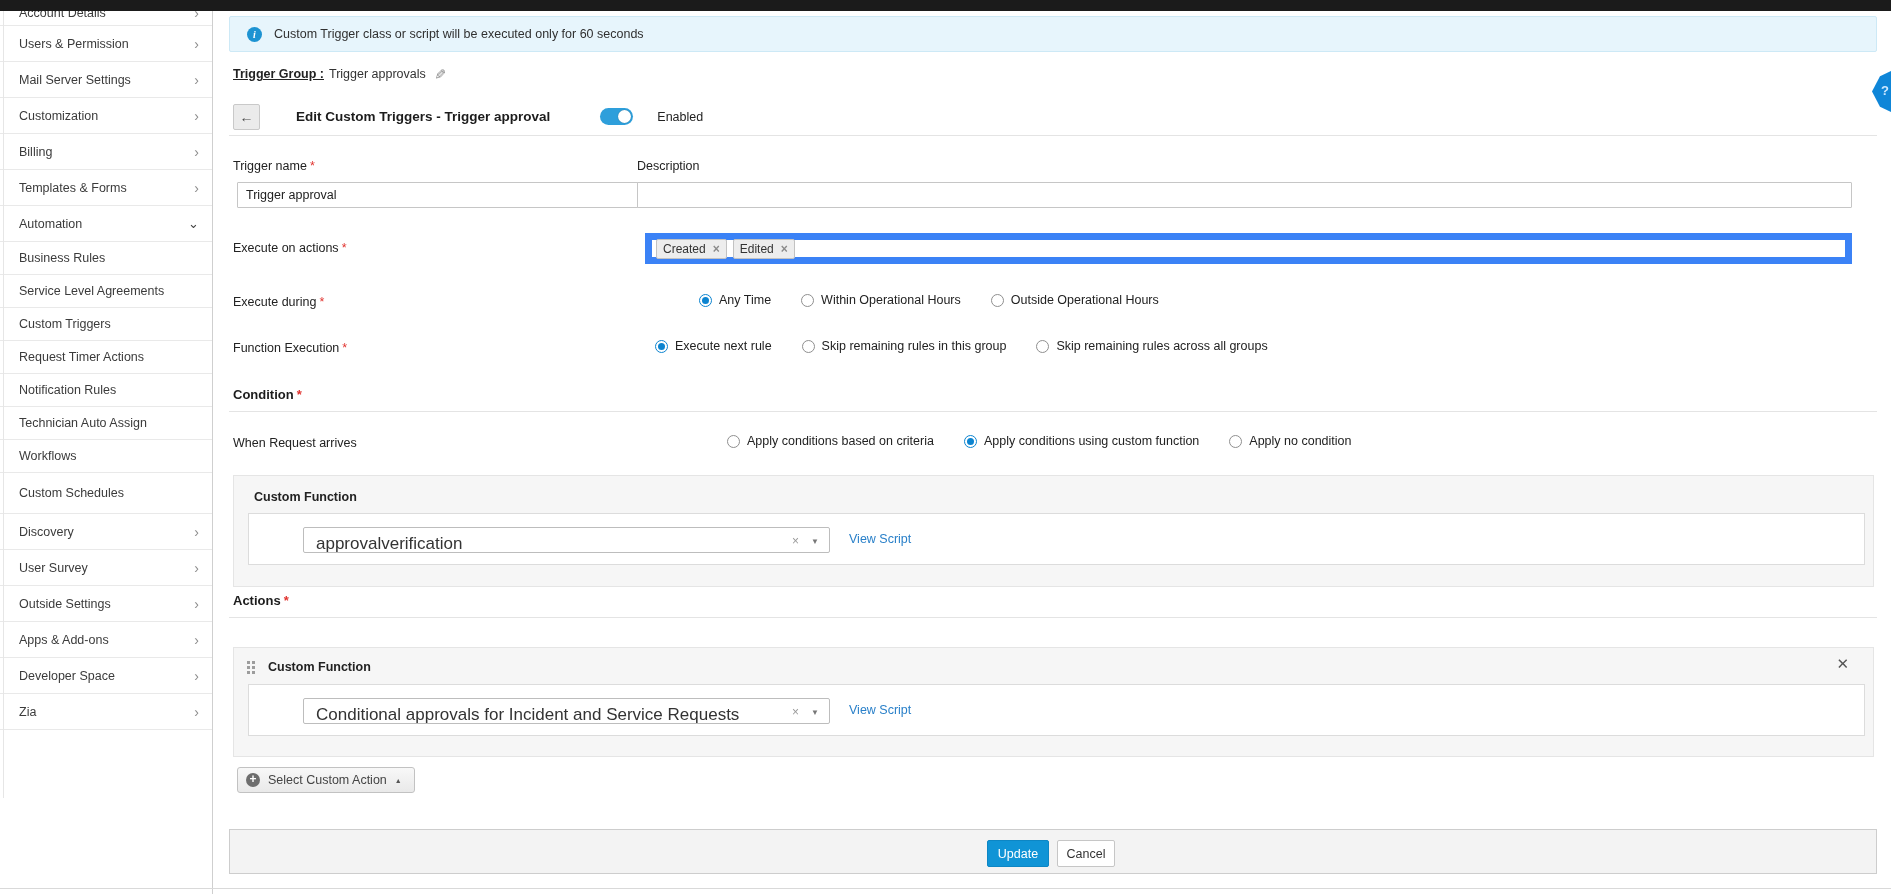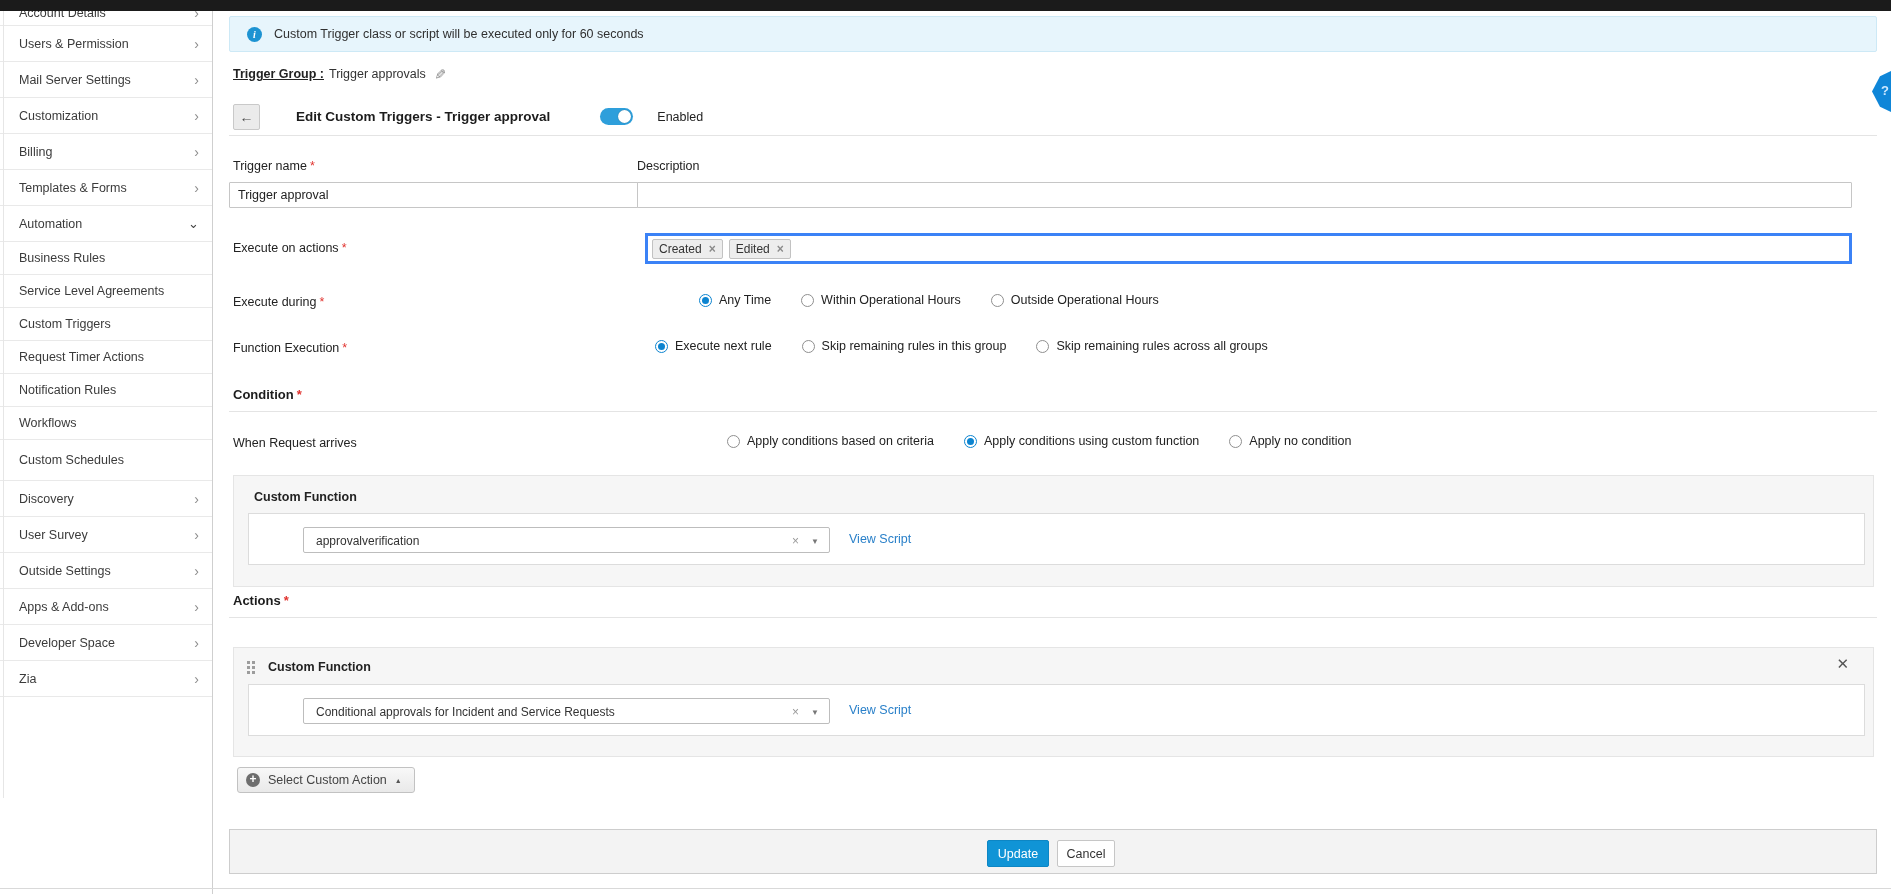--- a/index.html
+++ b/index.html
@@ -58,21 +58,21 @@
 
   
   .flabel { position:absolute; font-size:12.5px; color:#222; }
   .star { color:#e1332f; margin-left:3px; }
   .tinput { position:absolute; height:26px; border:1px solid #c6c6c6; border-radius:1px;
             font-size:12.5px; color:#222; padding:0 8px; outline:none; background:#fff;
             font-family:"Liberation Sans", sans-serif; }
 
   
   #chips-box { position:absolute; left:416px; top:233px; width:1207px; height:31px;
-               border:3px solid #3b82f6; background:#fff; display:flex; align-items:center;
+               border:7px solid #3b82f6; background:#fff; display:flex; align-items:center;
                padding:0 4px; gap:6px; }
   .chip { display:inline-flex; align-items:center; background:#ededed; border:1px solid #c2c2c2;
           border-radius:2px; font-size:12px; color:#333; padding:2px 6px; gap:7px; }
   .chip .chip-x { color:#8a8a8a; font-size:12px; font-weight:bold; cursor:pointer; }
 
   
   .radio-group { position:absolute; display:flex; gap:30px; align-items:center; }
   .opt { display:inline-flex; align-items:center; gap:7px; cursor:pointer; }
   .radio { position:relative; width:13px; height:13px; border:1px solid #8f8f8f; border-radius:50%;
            background:#fff; flex:none; }
@@ -81,21 +81,21 @@
   .opt .olabel { font-size:12.5px; color:#222; }
 
   .section-head { position:absolute; left:4px; font-size:13px; font-weight:bold; color:#1c1c1c; }
 
   
   .fpanel { position:absolute; left:4px; width:1641px; background:#f6f6f6; border:1px solid #e5e5e5; }
   .fpanel .ptitle { position:absolute; font-size:12.5px; font-weight:bold; color:#222; }
   .whitebox { position:absolute; left:14px; width:1617px; height:52px; background:#fff; border:1px solid #dcdcdc; }
   .select { position:absolute; left:54px; top:13px; width:527px; height:26px; border:1px solid #bdbdbd;
             border-radius:2px; background:#fff; cursor:pointer; }
-  .select .sval { position:absolute; left:12px; top:6px; font-size:12px; color:#333; white-space:nowrap; }
+  .select .sval { position:absolute; left:12px; top:6px; font-size:17px; color:#333; white-space:nowrap; }
   .select .sclear { position:absolute; right:30px; top:6px; font-size:12px; color:#9a9a9a; }
   .select .scaret { position:absolute; right:10px; top:9px; font-size:8px; color:#777; }
   .view-script { position:absolute; left:600px; top:18px; font-size:12.5px; color:#2a80c9; text-decoration:none; cursor:pointer; }
 
   .drag-handle { position:absolute; left:13px; top:13px; width:10px; height:14px;
                  display:grid; grid-template-columns:3px 3px; grid-auto-rows:3px; gap:2px; }
   .drag-handle i { background:#9d9d9d; }
   .panel-close { position:absolute; right:24px; top:7px; font-size:15px; color:#555; cursor:pointer; }
 
   
@@ -186,20 +186,24 @@
       <span class="side-label">Request Timer Actions</span>
       <span class="side-chev"></span>
     </div>
 
     <div class="side-item sub">
       <span class="side-label">Notification Rules</span>
       <span class="side-chev"></span>
     </div>
 
 
+    <div class="side-item sub">
+      <span class="side-label">Technician Auto Assign</span>
+      <span class="side-chev"></span>
+    </div>
 
     <div class="side-item sub">
       <span class="side-label">Workflows</span>
       <span class="side-chev"></span>
     </div>
 
     <div class="side-item sub tall">
       <span class="side-label">Custom Schedules</span>
       <span class="side-chev"></span>
     </div>
@@ -256,21 +260,21 @@
         <span class="knob"></span>
       </div>
     <span class="toggle-label">Enabled</span>
   </div>
   <div class="hdiv" style="top:135px;"></div>
 
   <div class="flabel" style="left:4px; top:159px;">
     <span>Trigger name</span><span class="star">*</span>
   </div>
   <div class="flabel" style="left:408px; top:159px;">Description</div>
-  <input class="tinput" style="left: 0; top: 182px; width: 420px;" value="Trigger approval">
+  <input class="tinput" style="left: 8px; top: 182px; width: 420px;" value="Trigger approval">
   <input class="tinput" style="left: 408px; top: 182px; width: 1215px;" value="">
 
   <div class="flabel" style="left:4px; top:241px;">
     <span>Execute on actions</span><span class="star">*</span>
   </div>
   <div id="chips-box">
 
       <span class="chip">
         <span class="chip-label">Created</span>
         <span class="chip-x">×</span>

